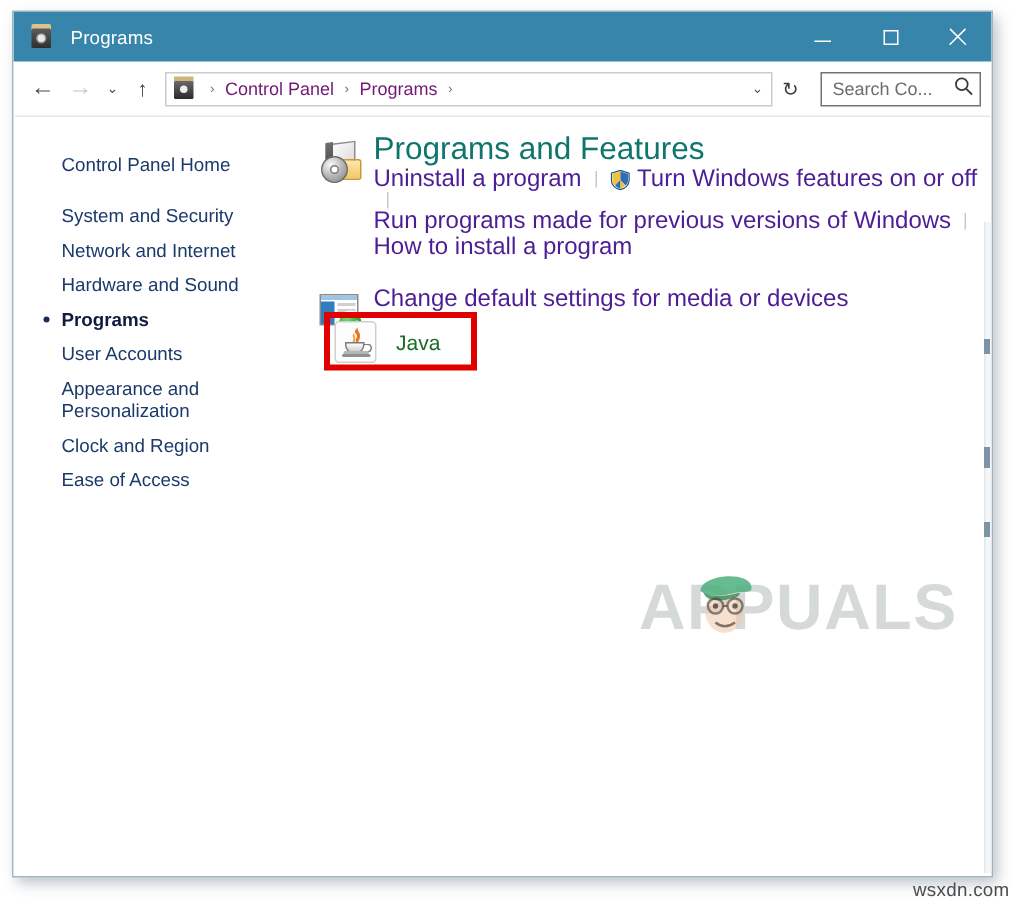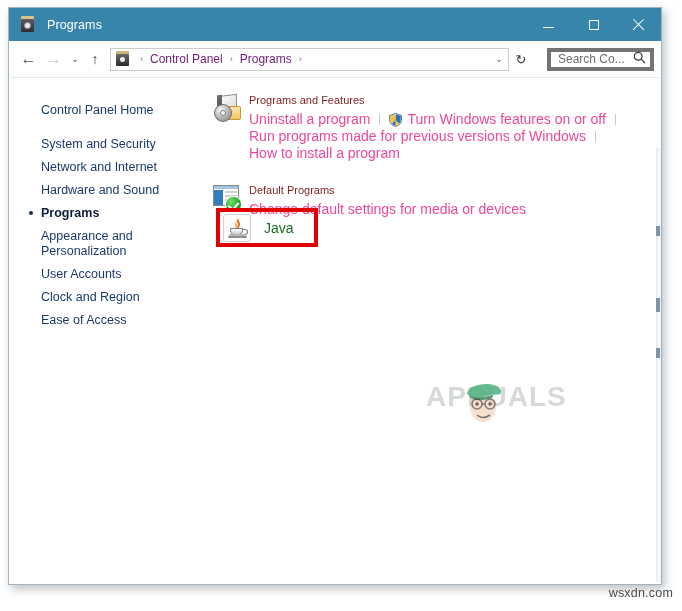--- a/index.html
+++ b/index.html
@@ -229,26 +229,26 @@
     display: flex;
     align-items: center;
     justify-content: center;
     font-size: 13px;
     color: #3c3c3c;
     flex: 0 0 auto;
   }
   .searchbox {
     width: 107px;
     height: 23px;
-    border: 4px solid #737373;
-    display: flex;
-    align-items: center;
-    box-sizing: border-box;
-    flex: 0 0 auto;
-    margin-left: 14px;
+    border: 1px solid #737373;
+    display: flex;
+    align-items: center;
+    box-sizing: border-box;
+    flex: 0 0 auto;
+    margin-left: 8px;
   }
   .search-placeholder {
     flex: 1 1 auto;
     font-size: 12px;
     color: #6d6d6d;
     padding-left: 7px;
     white-space: nowrap;
     overflow: hidden;
   }
   .search-icon {
@@ -322,39 +322,39 @@
     width: 44px;
     flex: 0 0 auto;
     padding-top: 4px;
     display: flex;
     justify-content: flex-start;
     padding-left: 7px;
     box-sizing: border-box;
   }
   .cat-text { flex: 1 1 auto; min-width: 0; }
   .cat-title {
-    font-size: 11px;
-    color: #7f1d1d;
+    font-size: 21px;
+    color: #0f766e;
     line-height: 19px;
     margin-bottom: 1px;
     display: inline-block;
   }
   .cat-links {
     font-size: 0;
     line-height: 17px;
   }
   .cat-link-row {
     display: flex;
     align-items: center;
     flex-wrap: wrap;
     line-height: 17px;
   }
   .cat-link {
-    font-size: 14px;
-    color: #ec4899;
+    font-size: 16px;
+    color: #4c1d95;
     line-height: 17px;
     white-space: nowrap;
   }
   .link-div {
     display: inline-block;
     width: 1px;
     height: 11px;
     background: #c8c8c8;
     margin: 0 9px;
     flex: 0 0 auto;
@@ -555,21 +555,21 @@
     left: 221px;
     top: 297px;
     width: 240px;
     height: 62px;
     pointer-events: none;
   }
   .appuals .ap-text {
     position: absolute;
     left: 0;
     top: 6px;
-    font-size: 28px;
+    font-size: 43px;
     font-weight: bold;
     color: rgba(120, 128, 132, 0.30);
     letter-spacing: 1px;
     font-family: "Liberation Sans", sans-serif;
   }
   .appuals .ap-face {
     position: absolute;
     left: 37px;
     top: 2px;
     width: 41px;
@@ -670,22 +670,22 @@
     <div class="nav-sep"></div>
 
     <div class="body">
 
       <div class="sidebar">
         <div class="side-item head">Control Panel Home</div>
         <div class="side-item">System and Security</div>
         <div class="side-item">Network and Internet</div>
         <div class="side-item">Hardware and Sound</div>
         <div class="side-item current">Programs</div>
+        <div class="side-item">User Accounts</div>
         <div class="side-item">Appearance and Personalization</div>
-        <div class="side-item">User Accounts</div>
         <div class="side-item">Clock and Region</div>
         <div class="side-item">Ease of Access</div>
       </div>
 
       <div class="content">
 
         <div class="cat-block">
           <div class="cat-icon-wrap">
             <div class="icon-paf">
               <div class="box-back"></div>
@@ -735,21 +735,20 @@
               <div class="win-bg"></div>
               <div class="win-title"></div>
               <div class="win-left"></div>
               <div class="win-line l1"></div>
               <div class="win-line l2"></div>
               <div class="win-line l3"></div>
               <div class="check-badge"></div>
             </div>
           </div>
           <div class="cat-text">
-            <div class="cat-title">Default Programs</div>
             <div class="cat-links">
               <div class="cat-link-row">
                 <span class="cat-link">Change default settings for media or devices</span>
               </div>
             </div>
           </div>
         </div>
 
         <div class="java-highlight"></div>
         <div class="java-row">

